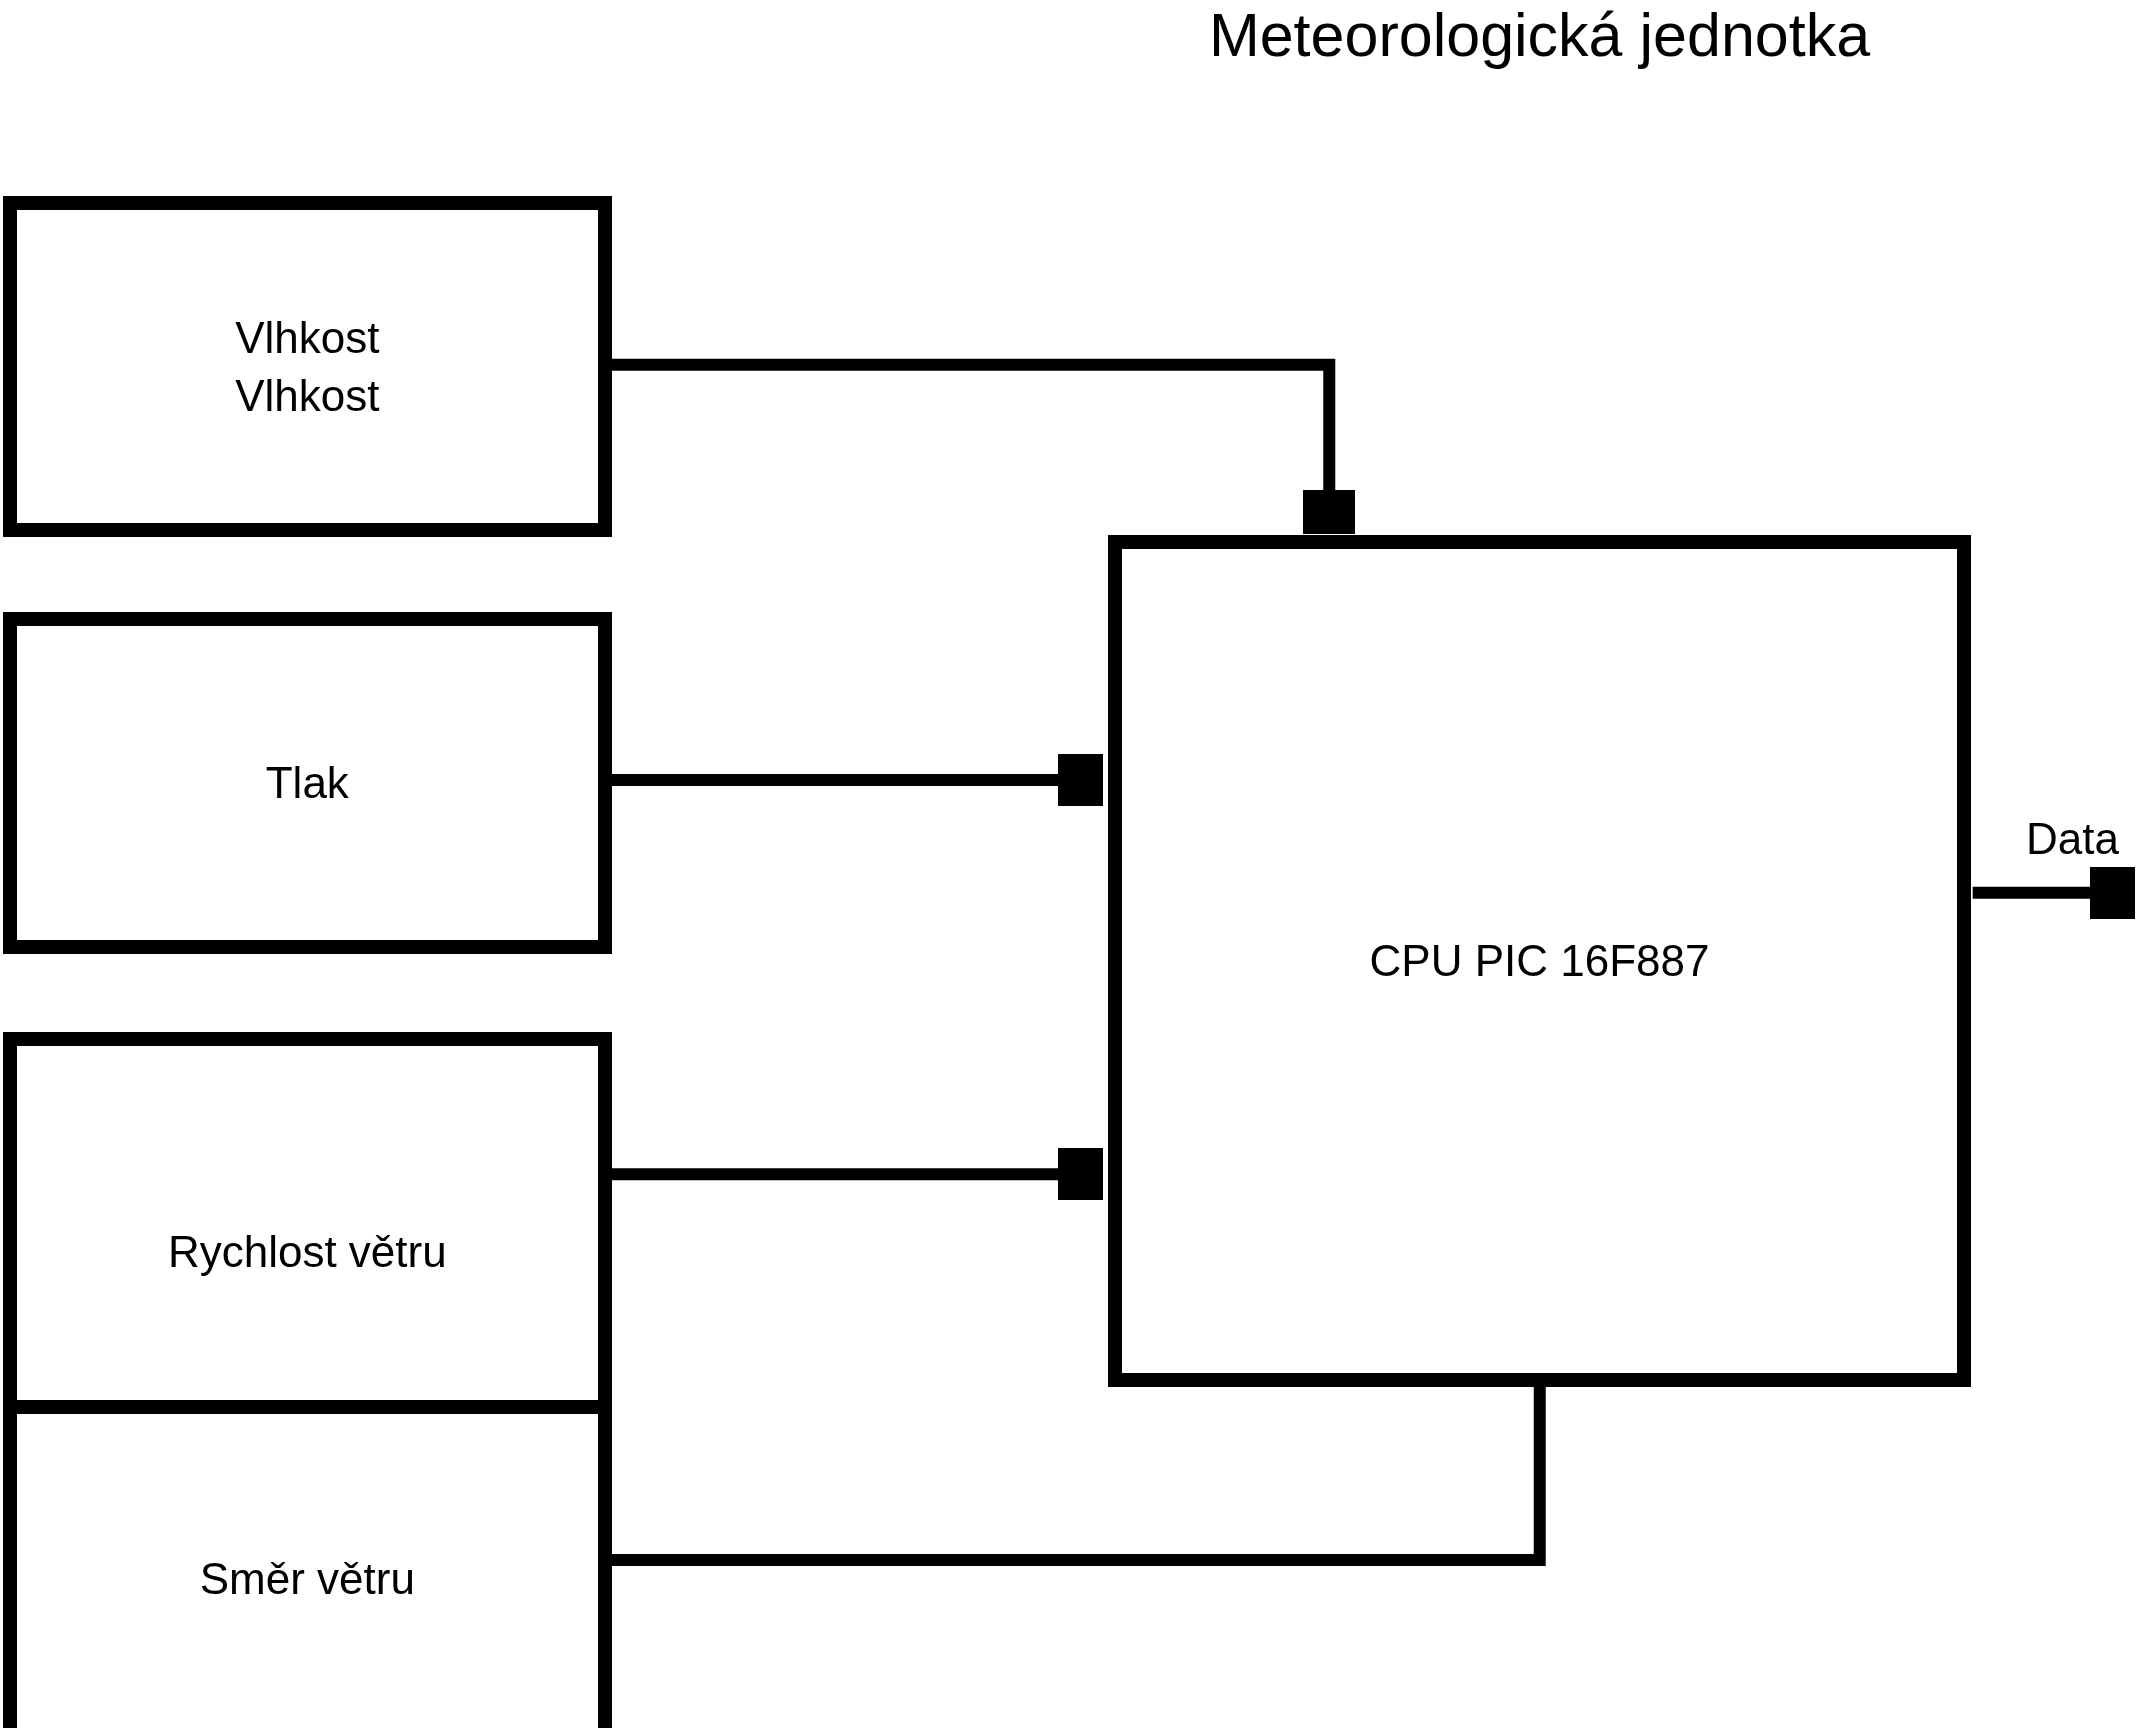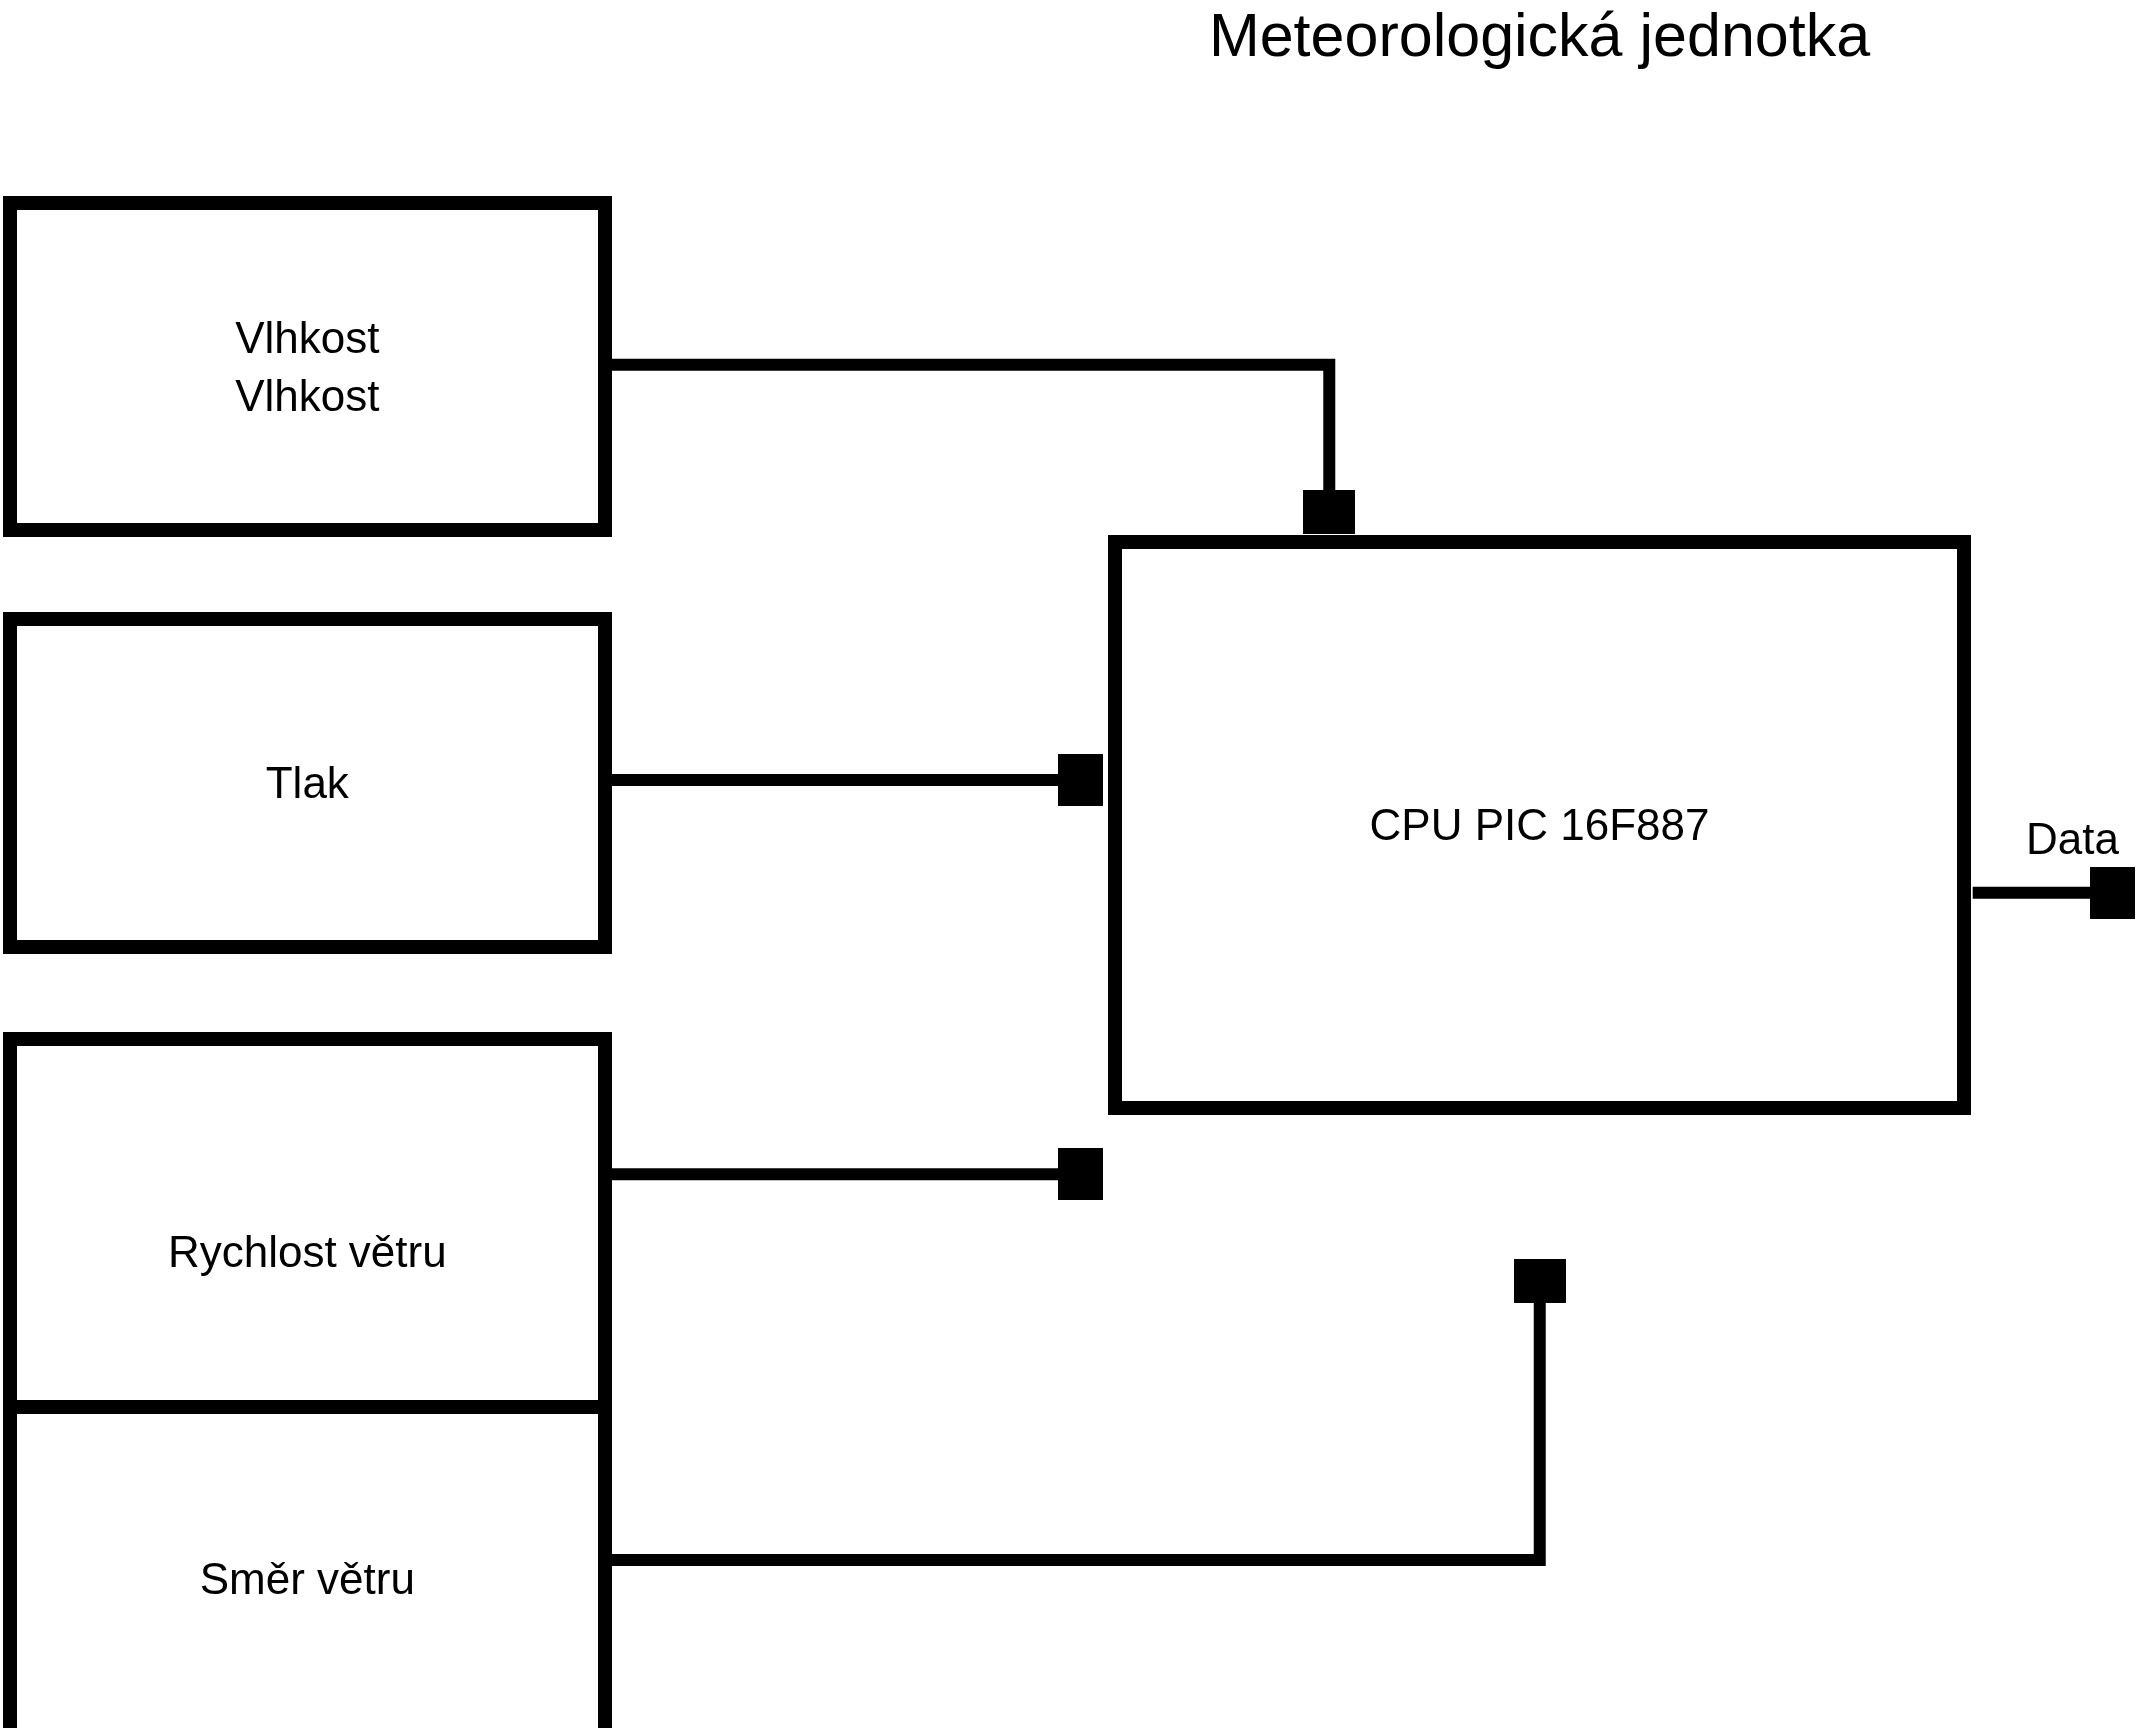--- a/index.html
+++ b/index.html
@@ -42,21 +42,21 @@
   }
   .sensor-box { left: 2.8px; width: 609px; }
   .box-1 { top: 196px; height: 341px; }
   .box-2 { top: 612px; height: 342px; }
   .box-3 { top: 1032px; height: 440px; justify-content: center; }
   .box-4 { top: 1400px; height: 358px; }
   .cpu-box {
     left: 1108px;
     top: 535px;
     width: 863px;
-    height: 580px;
+    height: 852px;
   }
   .data-label {
     position: absolute;
     left: 1994px;
     top: 814px;
     width: 157px;
     text-align: center;
     font-size: 44px;
     white-space: nowrap;
   }

